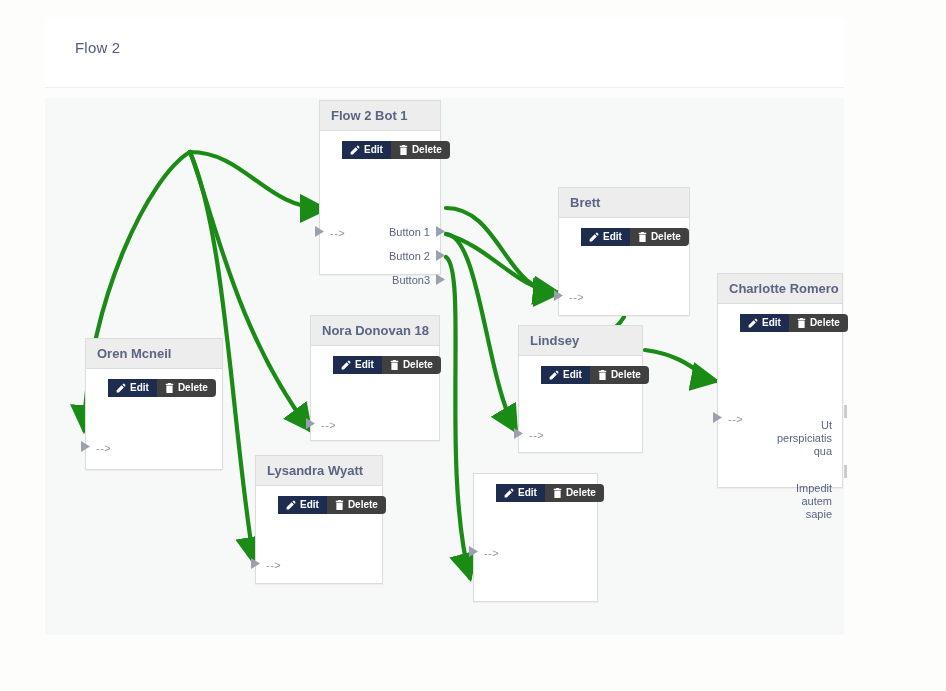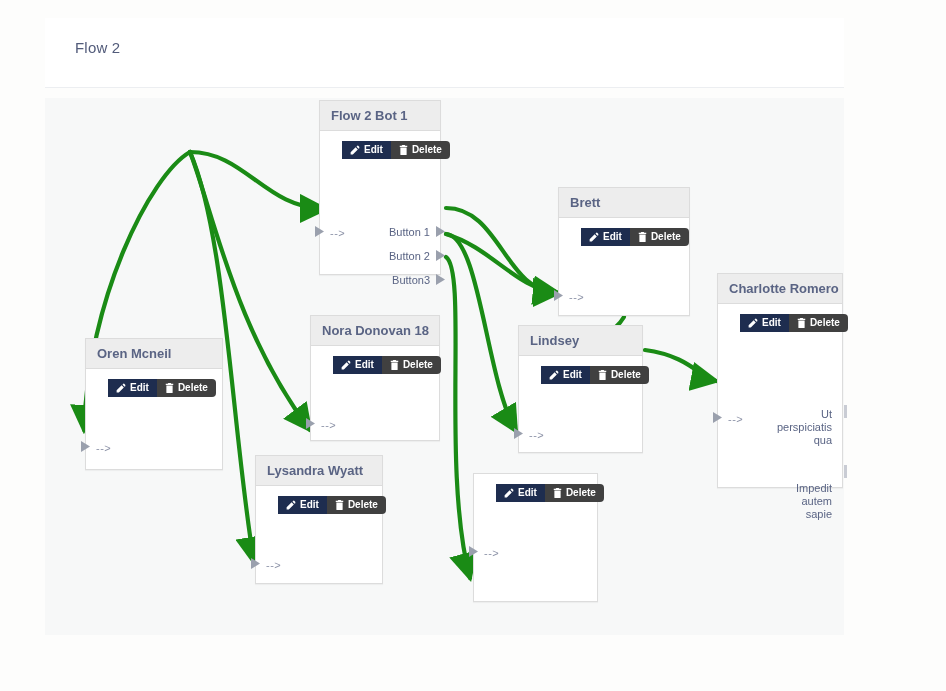--- a/index.html
+++ b/index.html
@@ -472,21 +472,21 @@
 
       <div class="port-in" style="top:109px;">
         <span>--&gt;</span>
       </div>
       <span class="handle handle-left" style="top:108px;">
         <svg width="9" height="11" viewBox="0 0 9 11">
             <polygon points="0,0 9,5.5 0,11" fill="#9aa0ad"></polygon>
           </svg>
       </span>
 
-      <div class="port-out multi-out" style="top:104px;">
+      <div class="port-out multi-out" style="top:115px;">
         <span class="line">Ut</span>
         <span class="line">perspiciatis</span>
         <span class="line">qua</span>
       </div>
       <span class="handle handle-right" style="top:101px;width:3px;height:13px;">
         <svg width="3" height="13" viewBox="0 0 3 13">
             <rect width="3" height="13" fill="#c9ccd4"></rect>
           </svg>
       </span>
 

